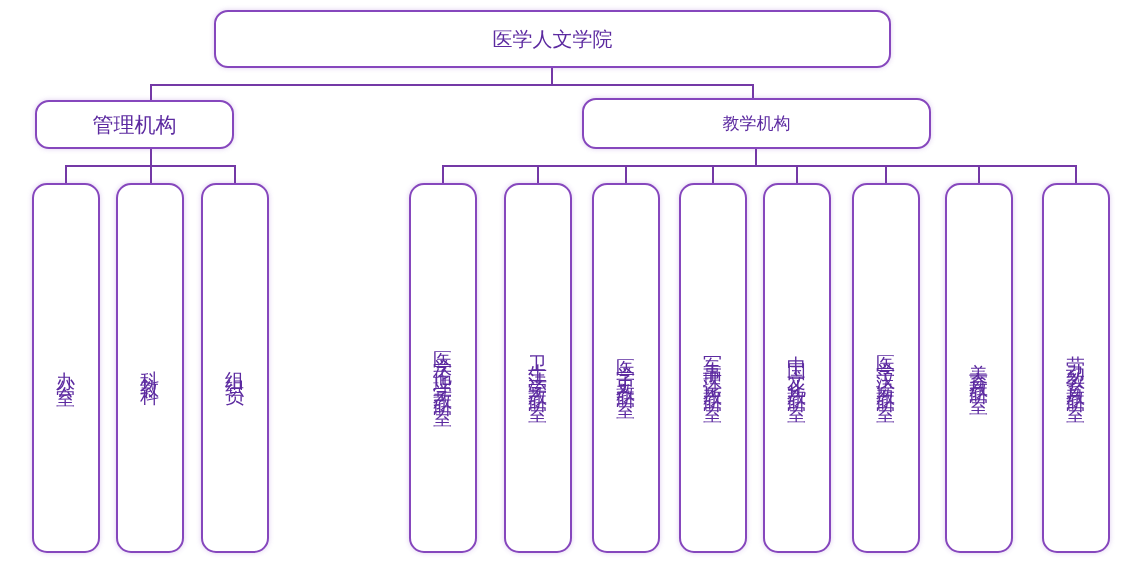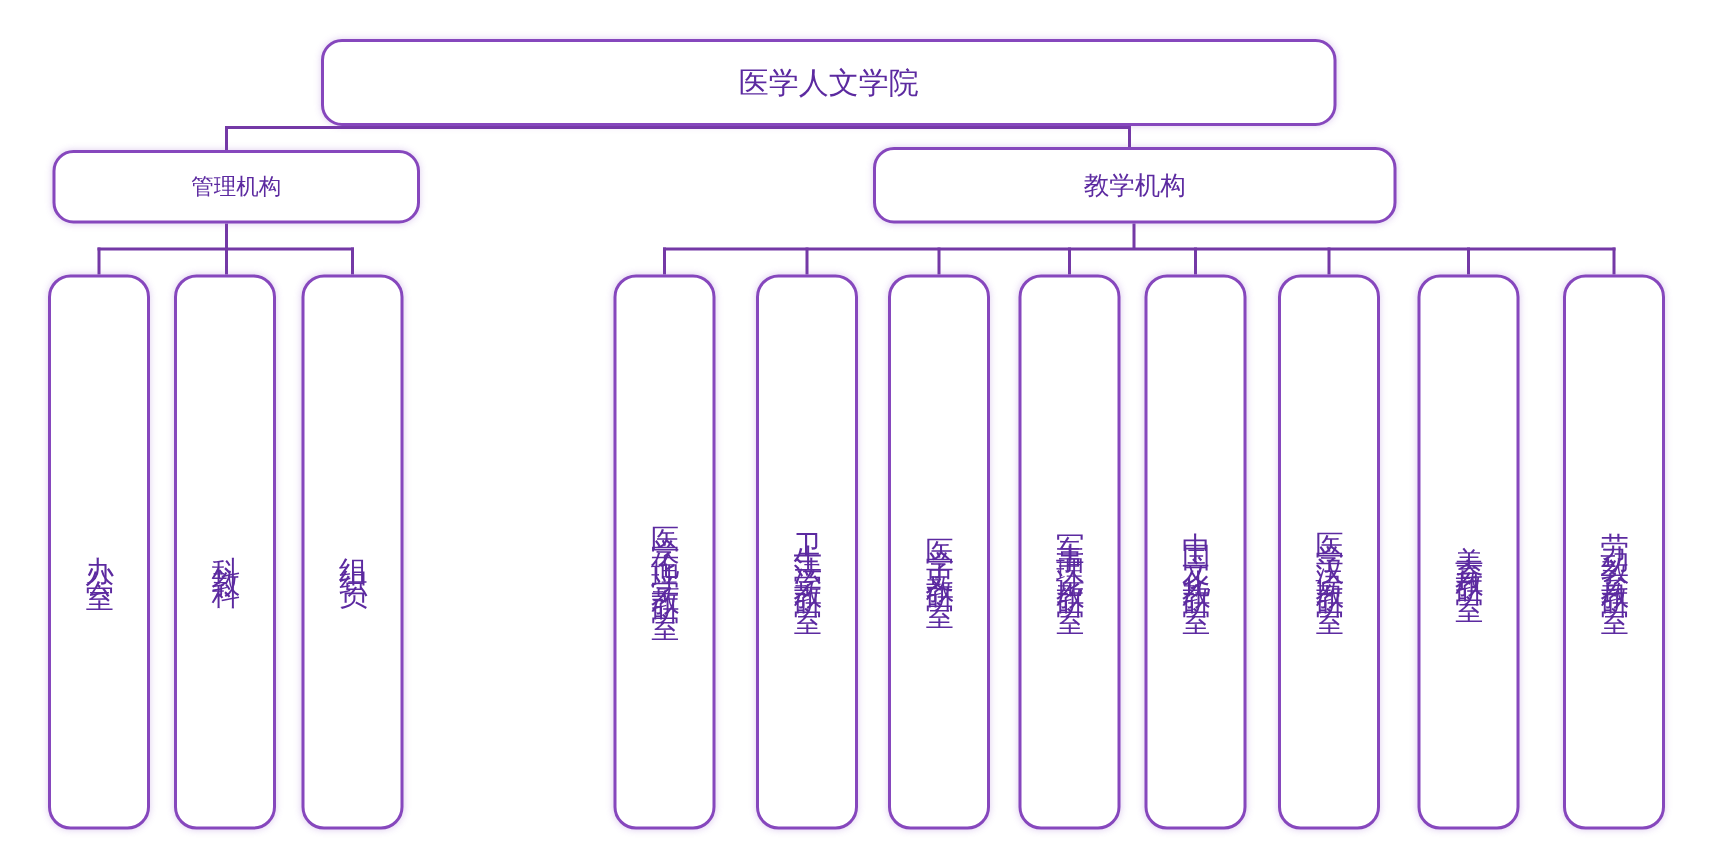--- a/index.html
+++ b/index.html
@@ -24,23 +24,23 @@
     box-shadow: 0 0 5px rgba(138, 77, 199, 0.28);
     display: flex;
     align-items: center;
     justify-content: center;
     color: var(--text, #5c2aa0);
   }
   .node .label {
     white-space: nowrap;
   }
   
-  #node-root { left: 214px; top: 26px; width: 677px; height: 58px; font-size: 20px; text-align: center; }
+  #node-root { left: 214px; top: 10px; width: 677px; height: 58px; font-size: 20px; text-align: center; }
   
-  #node-mgmt  { left: 35px;  top: 100px; width: 245px; height: 49px; font-size: 15px; }
+  #node-mgmt  { left: 35px;  top: 100px; width: 199px; height: 49px; font-size: 21px; }
   #node-teach { left: 582px; top: 98px;  width: 349px; height: 51px; font-size: 17px; }
   
   .tall {
     top: 183px;
     width: 68px;
     height: 370px;
     border-radius: 15px;
     font-size: 19px;
   }
   .tall .label {

